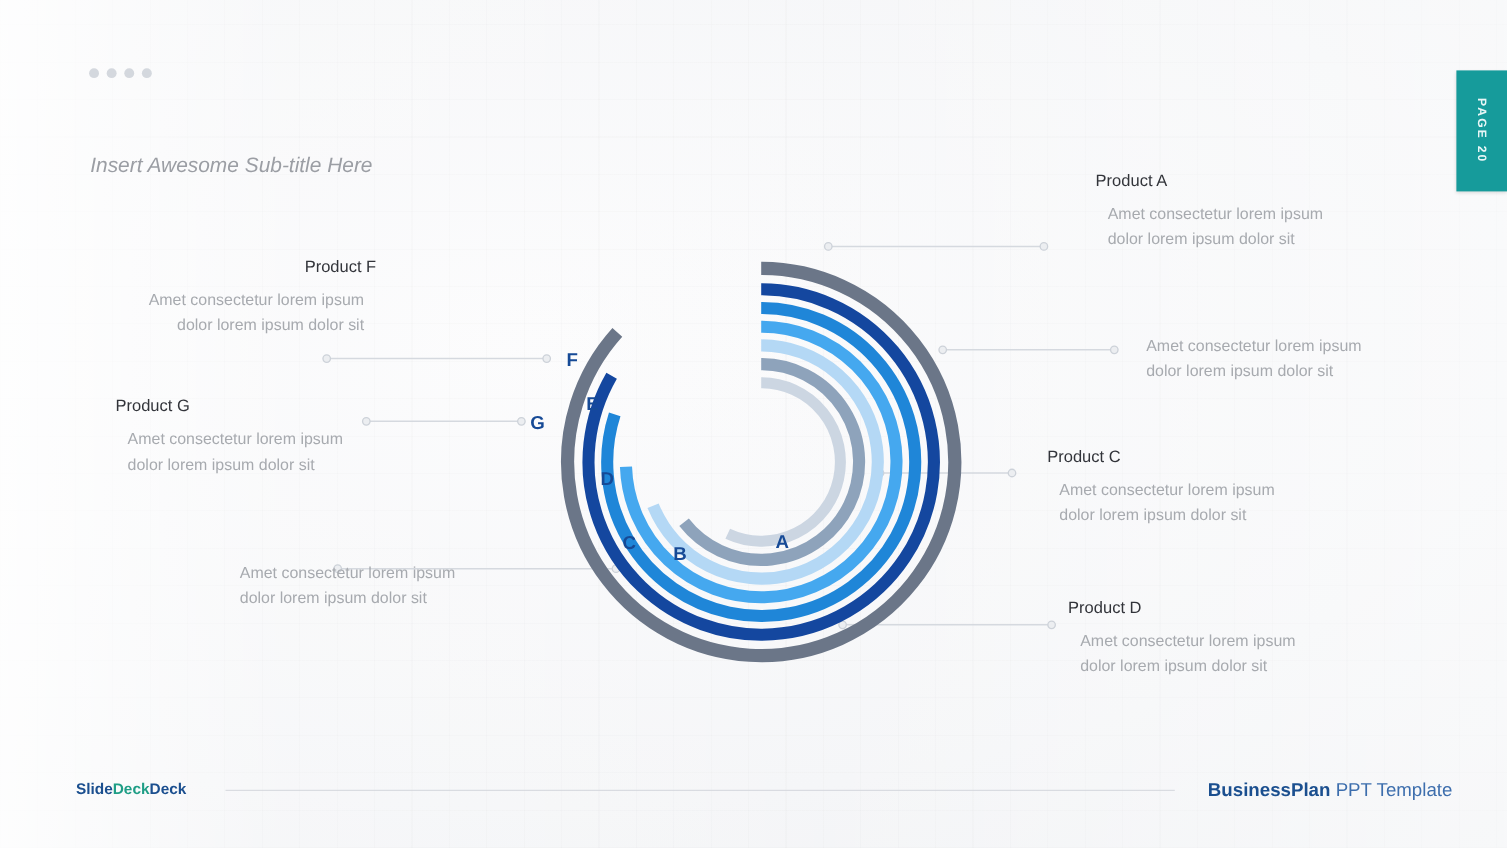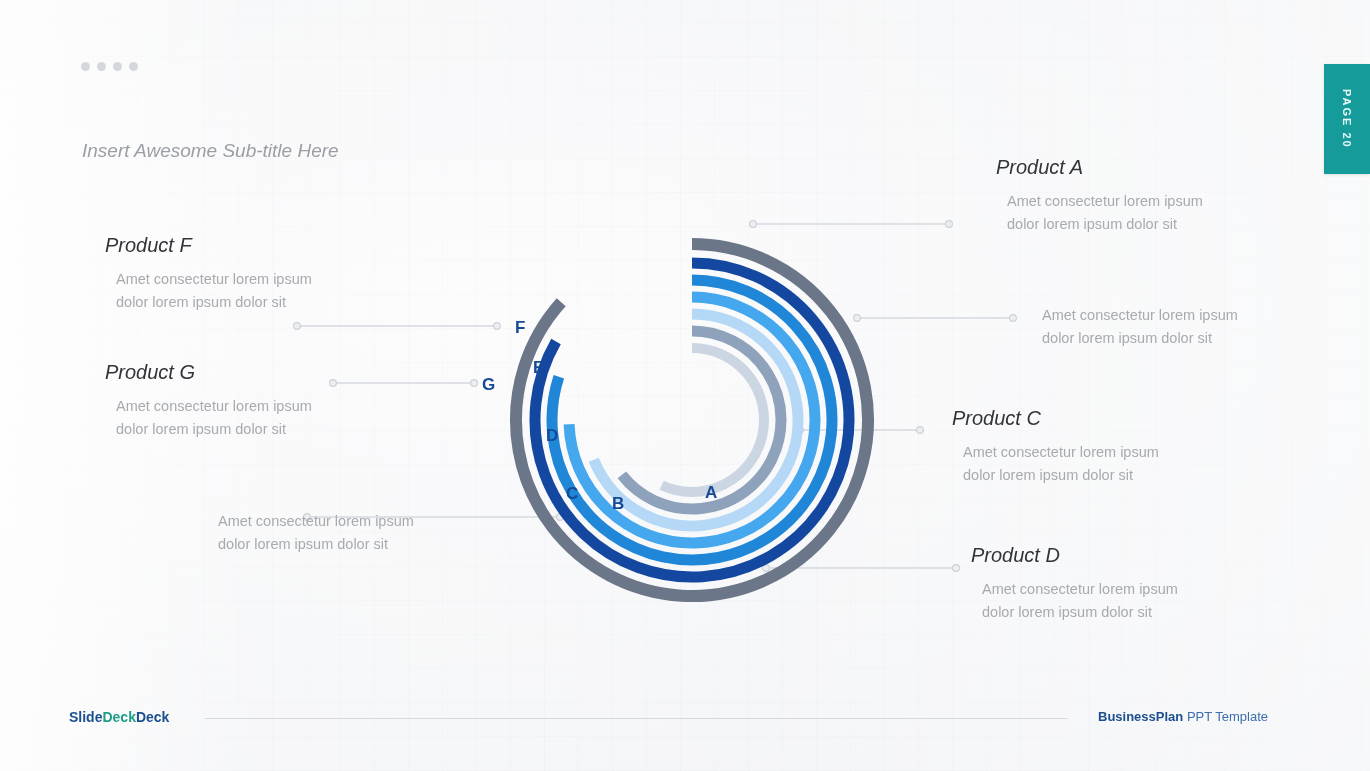--- a/index.html
+++ b/index.html
@@ -43,35 +43,34 @@
     box-shadow:0 1px 3px rgba(0,0,0,.12);
   }
   #page-badge span{
     color:#e8f6f6;font-size:11px;letter-spacing:2px;font-weight:600;
     writing-mode:vertical-rl;
   }
 
   
   .prod{position:absolute;}
   .prod h3{
-    margin:0 0 8px 0;font-size:20px;font-weight:400;color:#32343a;
+    margin:0 0 8px 0;font-size:15px;font-weight:400;color:#32343a;
     white-space:nowrap;
-    font-style:italic;
   }
   .prod p{
     margin:11px;font-size:14.5px;line-height:22.5px;color:#a7aaaf;font-weight:400;
     width:215px;
   }
 
   #p-a{left:996px;top:156px;}
   #p-b{left:1031px;top:293px;}
   #p-c{left:952px;top:407px;}
   #p-d{left:971px;top:544px;}
   #p-e{left:207px;top:499px;}
-  #p-f{left:105px;top:234px;}
+  #p-f{left:105px;top:234px;text-align:right;}
   #p-g{left:105px;top:361px;}
 
   
   #connectors{position:absolute;left:0;top:0;width:1370px;height:771px;}
 
   
   #arcs{position:absolute;left:0;top:0;width:1370px;height:771px;}
 
   
   .alabel{
@@ -85,21 +84,21 @@
     white-space:nowrap;
   }
   #footer-left .s1{color:#1b4f8f;text-align:right;}
   #footer-left .s2{color:#1f9e86;}
   #footer-left .s3{color:#1b4f8f;}
   #footer-rule{
     position:absolute;left:205px;top:718px;width:863px;height:1px;
     background:#d6d9de;
   }
   #footer-right{
-    position:absolute;left:1098px;top:709px;font-size:13px;white-space:nowrap;
+    position:absolute;left:1098px;top:709px;font-size:17px;white-space:nowrap;
     color:#3d6ead;
   }
   #footer-right b{color:#1b4f8f;font-weight:bold;}
 </style>
 </head>
 <body>
 
 <div id="slide">
 
   <div id="dots">

